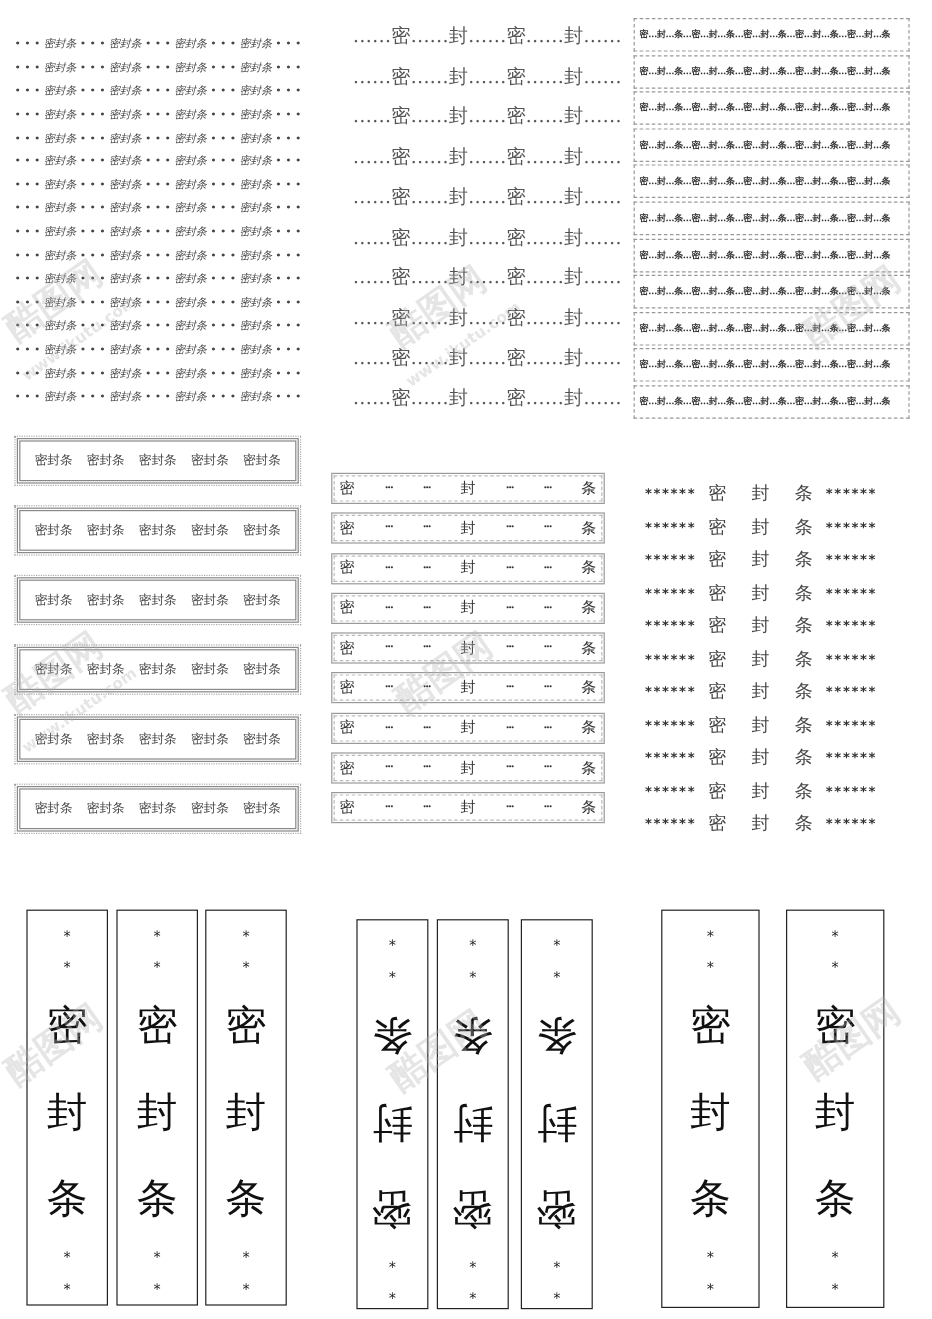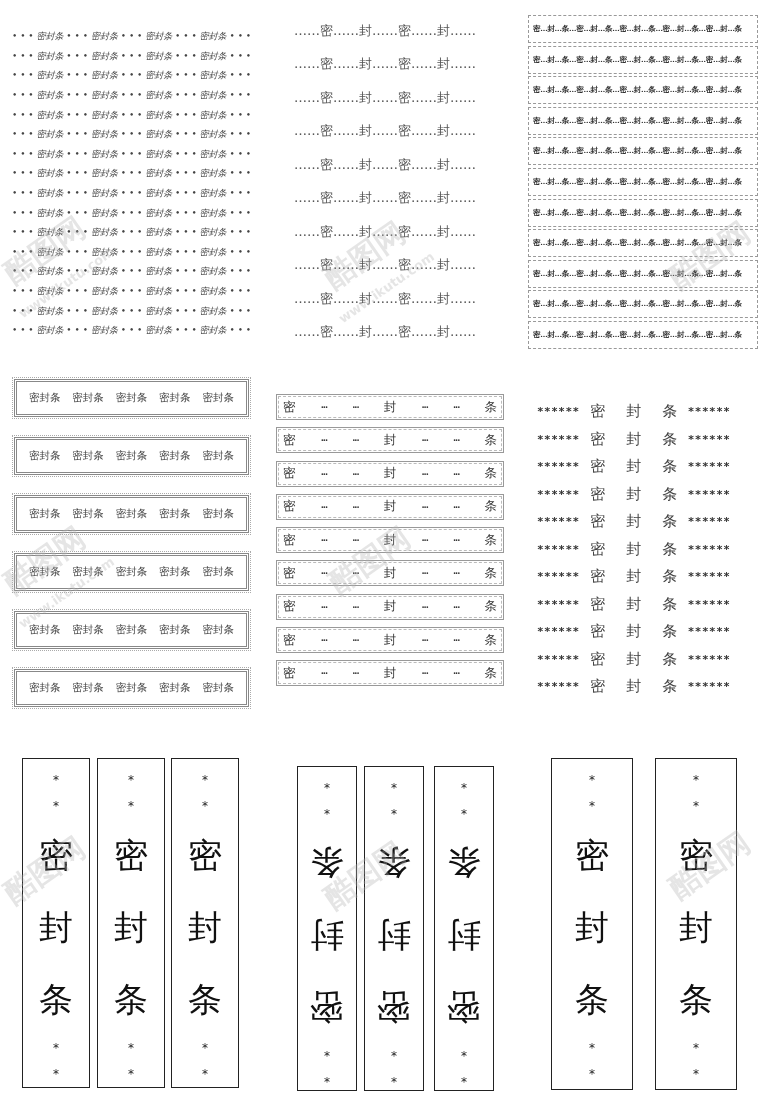--- a/index.html
+++ b/index.html
@@ -7,28 +7,28 @@
   body { position: relative; font-family: "DejaVu Serif", serif; color: #333; }
 
   .section { position: absolute; }
 
   
   .s1 { left: 12px; top: 27px; width: 240px; font-style: italic; }
   .s1 .row { height: 19.6px; font-size: 9px; white-space: nowrap; letter-spacing: 0; color: #444; display: flex; align-items: center; }
 
   
   .s2 { left: 294px; top: 14px; width: 200px; }
-  .s2 .row { height: 33.5px; font-size: 13px; white-space: nowrap; color: #555; display: flex; align-items: center; }
+  .s2 .row { height: 33.5px; font-size: 16px; white-space: nowrap; color: #555; display: flex; align-items: center; }
 
   
   .s3 { left: 528px; top: 15px; width: 230px; }
   .s3 .box { height: 28px; border: 1px dashed #999; margin-bottom: 2.6px; display: flex; align-items: center; padding-left: 4px; font-size: 7.5px; color: #333; white-space: nowrap; overflow: hidden; font-weight: bold; letter-spacing: -0.3px; }
 
   
-  .s4 { left: 14px; top: 379px; width: 235px; }
+  .s4 { left: 14px; top: 365px; width: 235px; }
   .s4 .box { height: 38px; border: 3px double #888; outline: 1px dotted #aaa; outline-offset: 1px; margin-bottom: 20px; display: flex; align-items: center; justify-content: space-around; font-size: 10.5px; color: #444; padding: 0 6px; }
 
   
   .s5 { left: 276px; top: 394px; width: 228px; }
   .s5 .box { height: 26px; border: 1px solid #999; outline: 1px dashed #bbb; outline-offset: -3px; margin-bottom: 7.3px; display: flex; align-items: center; justify-content: space-between; padding: 0 6px; font-size: 12.5px; color: #333; }
   .s5 .box .dots { font-size: 9px; letter-spacing: -1px; font-weight: bold; }
 
   
   .s6 { left: 537px; top: 398px; width: 235px; }
   .s6 .row { height: 27.5px; display: flex; align-items: center; font-size: 15px; color: #444; white-space: nowrap; }

